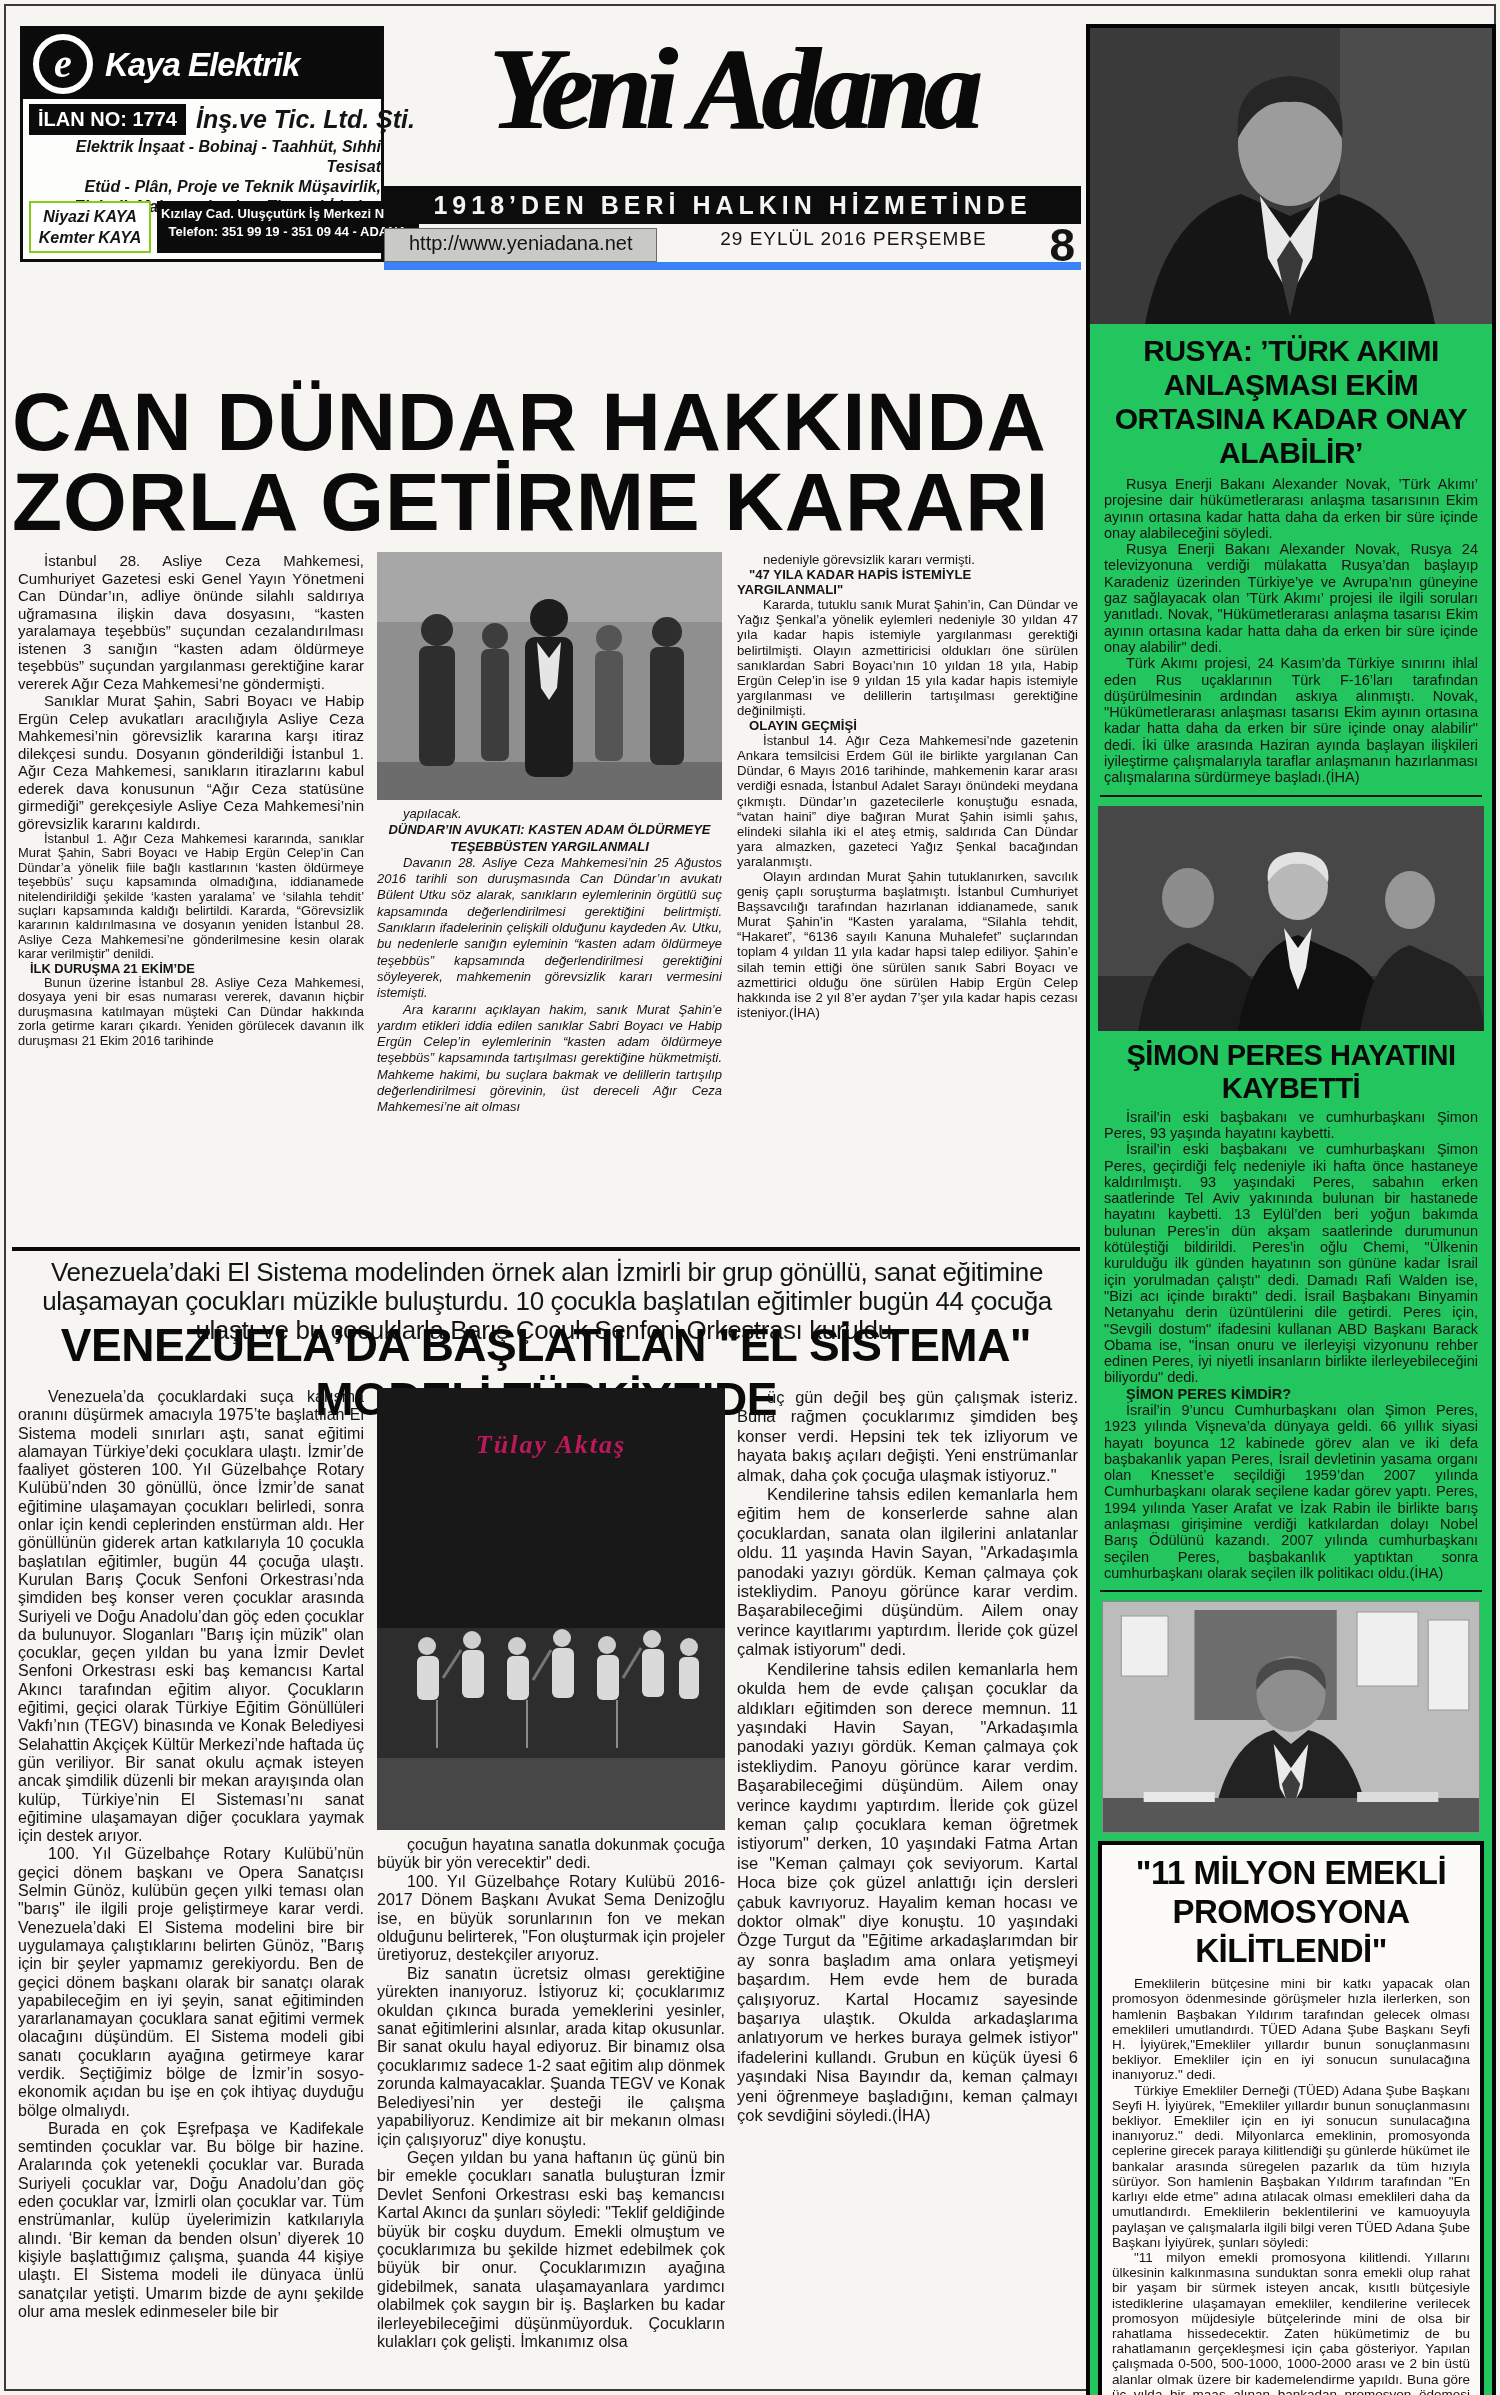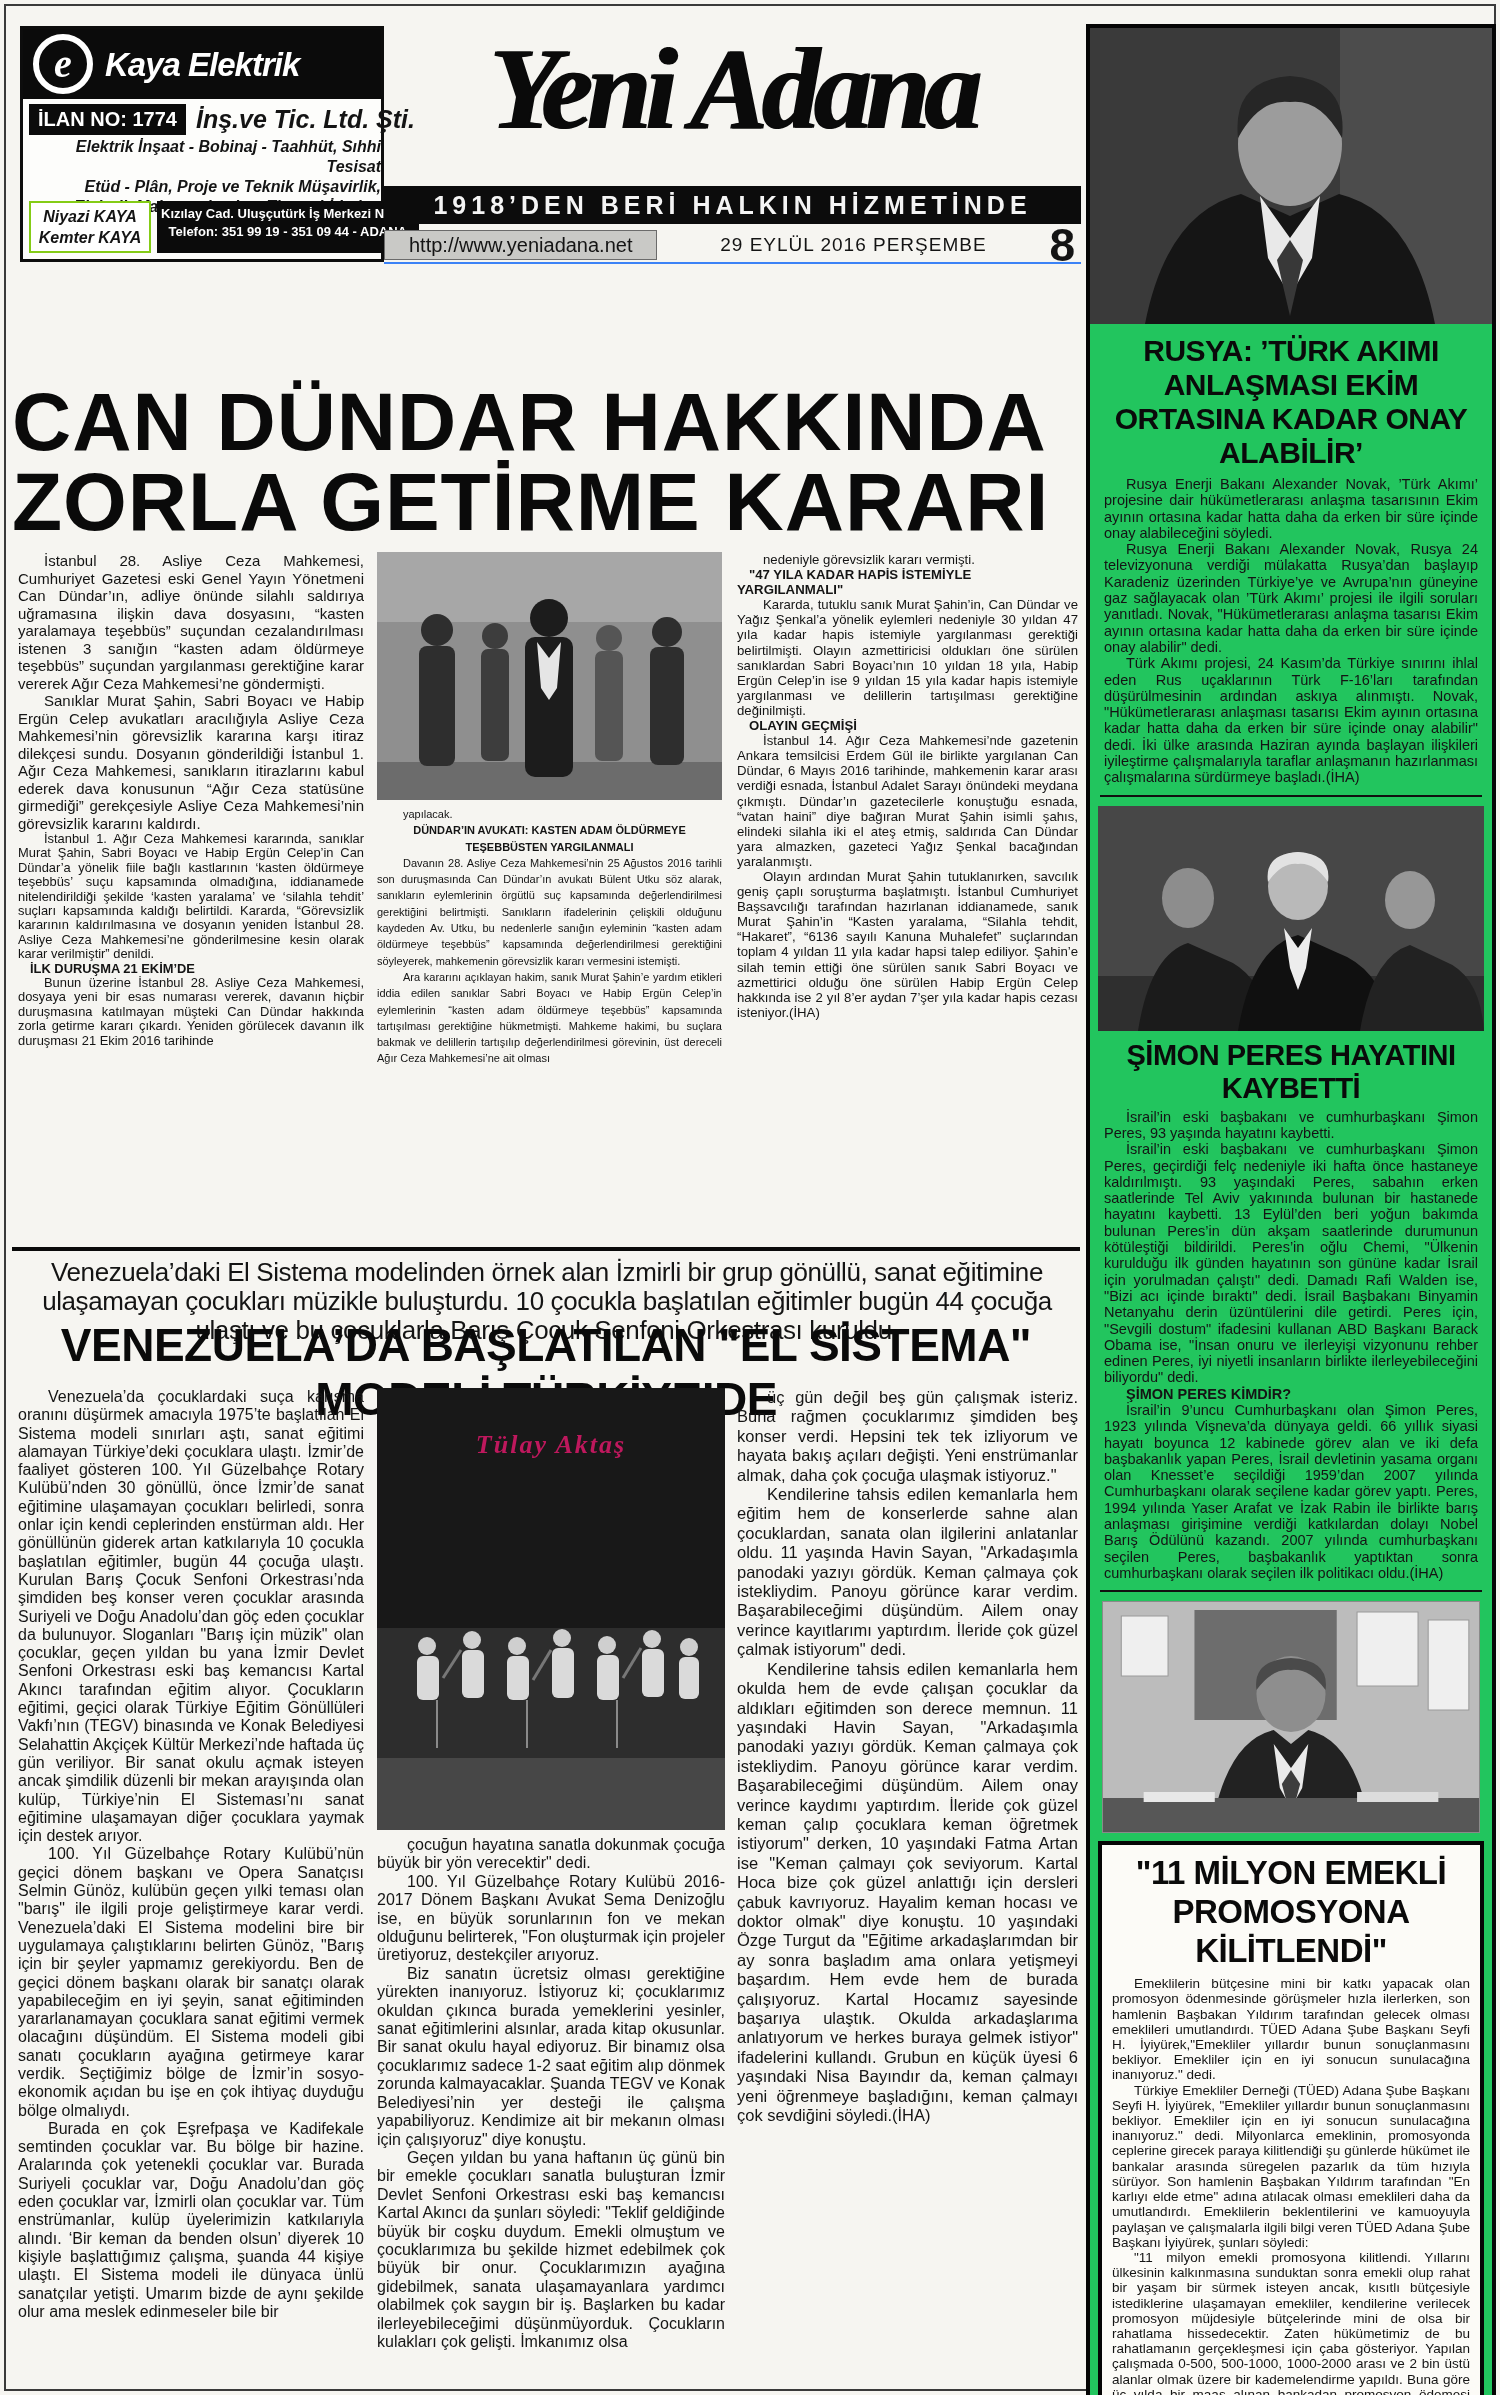--- a/index.html
+++ b/index.html
@@ -23,38 +23,38 @@
             font:italic 700 16px/21px "Liberation Sans",sans-serif;padding:3px 0;}
   .ad-contact{background:#0b0b0b;color:#fff;font:700 13px/18px "Liberation Sans",sans-serif;
               flex:1;padding:4px 4px;text-align:center;white-space:nowrap;}
 
   
   .masthead{position:absolute;left:382px;top:8px;width:700px;height:172px;text-align:center;
             font:italic 900 116px/162px "Liberation Serif",serif;letter-spacing:-6px;color:#0a0a0a;
             text-shadow:2px 0 0 #0a0a0a;}
   .slogan{position:absolute;left:384px;top:186px;width:697px;height:38px;background:#0c0c0c;color:#f4f4f4;
           font:700 25px/38px "Liberation Sans",sans-serif;text-align:center;letter-spacing:5px;}
-  .infobar{position:absolute;left:384px;top:228px;width:697px;height:34px;display:flex;align-items:center;
-           border-bottom:2px solid #3b82f6;}
+  .infobar{position:absolute;left:384px;top:228px;width:697px;height:34px;display:flex;
+           border-bottom:8px solid #3b82f6;}
   .urlbox{background:#c9c9c6;border:1px solid #6b6b6b;font-size:20px;line-height:26px;padding:1px 24px;}
   .ibdate{flex:1;text-align:center;font-size:19px;letter-spacing:1px;}
   .pagenum{font:900 46px/34px "Liberation Sans",sans-serif;margin-right:6px;}
 
   
   .deck1{position:absolute;left:16px;top:268px;width:1062px;font-size:32px;line-height:35.5px;
          text-align:center;letter-spacing:-0.6px;}
   .head1{position:absolute;left:12px;top:382px;width:1068px;font-weight:900;font-size:82px;line-height:80px;
          letter-spacing:1px;color:#0a0a0a;}
   .col{position:absolute;overflow:hidden;}
   .para{text-align:justify;text-indent:26px;margin:0;}
   .subhead{font-weight:700;text-indent:12px;text-align:left;}
   .c1{left:18px;top:552px;width:346px;height:690px;}
   .c1a{font-size:15px;line-height:17.5px;}
   .c1b{font-size:12.9px;line-height:14.4px;}
-  .c2{left:377px;top:806px;width:345px;height:436px;font-size:11px;line-height:16.3px;}
+  .c2{left:377px;top:806px;width:345px;height:436px;font-size:13px;line-height:16.3px;font-style:italic;}
   .c2 .subhead{text-align:center;text-indent:0;}
   .c3{left:737px;top:552px;width:341px;height:690px;font-size:13.2px;line-height:15.1px;}
   .photo{background:#777;}
   .ph-dundar{position:absolute;left:377px;top:552px;width:345px;height:248px;}
   .divider1{position:absolute;left:12px;top:1247px;width:1068px;height:4px;background:#0a0a0a;}
 
   
   .deck2{position:absolute;left:16px;top:1258px;width:1062px;font-size:26px;line-height:29px;
          text-align:center;letter-spacing:-0.4px;}
   .head2{position:absolute;left:12px;top:1318px;width:1068px;font-weight:900;font-size:46px;line-height:54px;

